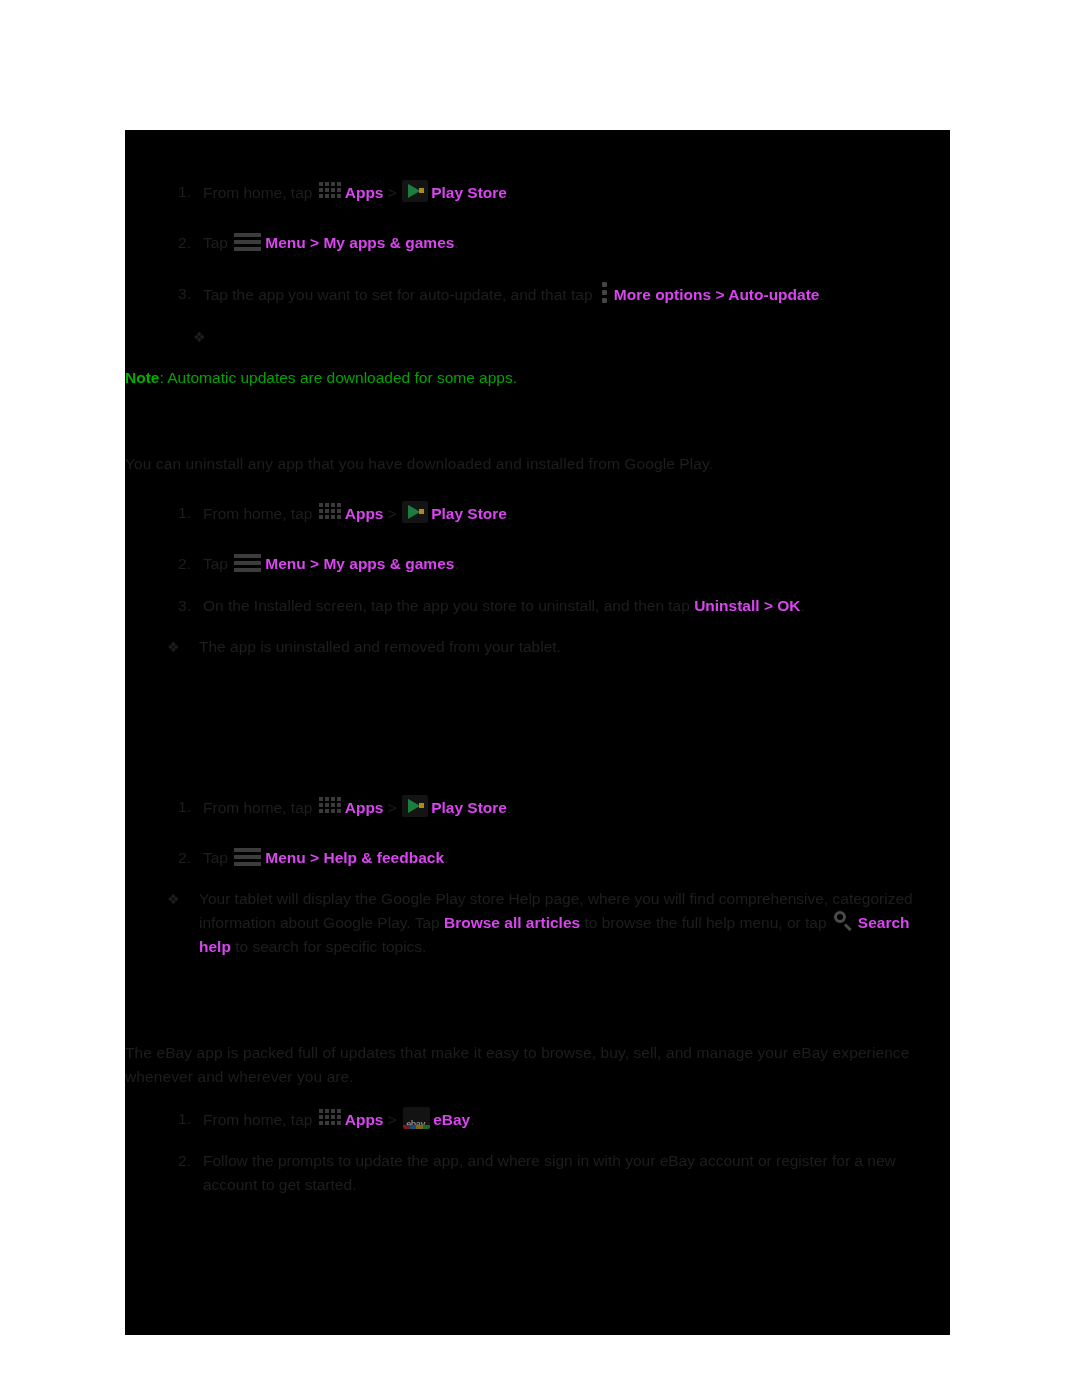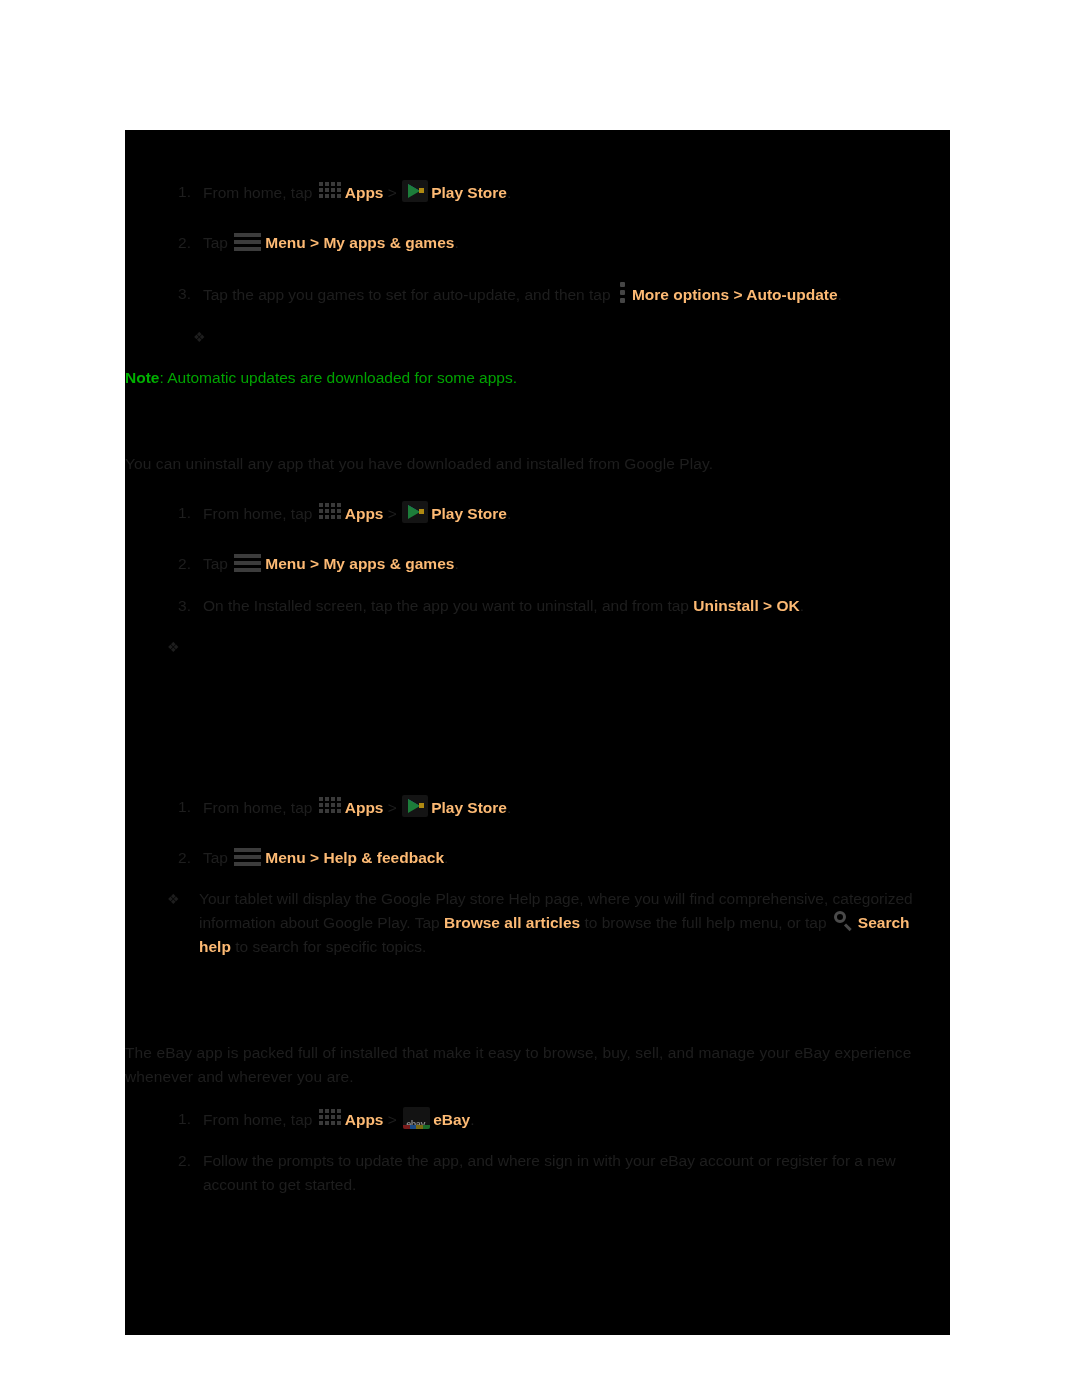--- a/index.html
+++ b/index.html
@@ -70,21 +70,21 @@
     display: flex;
     align-items: flex-start;
   }
   .bchar {
     width: 18px;
     flex: 0 0 18px;
     margin-right: 14px;
     color: #1e1e1e;
     font-size: 14px;
   }
-  b, .bold { font-weight: bold; color: #fdba74; }
+  b, .bold { font-weight: bold; color: #d946ef; }
   .note {
     position: absolute;
     font-size: 15.5px;
     line-height: 24px;
     color: #00a400;
   }
   .note .nlabel { font-weight: bold; color: #00b000; }
 
   
   .ic {
@@ -234,21 +234,21 @@
         <span class="stxt"><span>From home, tap </span><span class="ic icon-apps"><i style="left:0;top:0"></i><i style="left:6px;top:0"></i><i style="left:12px;top:0"></i><i style="left:18px;top:0"></i><i style="left:0;top:6px"></i><i style="left:6px;top:6px"></i><i style="left:12px;top:6px"></i><i style="left:18px;top:6px"></i><i style="left:0;top:12px"></i><i style="left:6px;top:12px"></i><i style="left:12px;top:12px"></i><i style="left:18px;top:12px"></i></span><b>Apps</b><span> &gt; </span><span class="ic icon-play"><span class="tri2"></span><span class="tri"></span><span class="dot"></span></span><b>Play Store</b><span>.</span></span>
       </div>
 
       <div class="step" style="left:36px; top:101px; width:760px;">
         <span class="num">2.</span>
         <span class="stxt"><span>Tap </span><span class="ic icon-menu"><i style="top:1px"></i><i style="top:8px"></i><i style="top:15px"></i></span><b>Menu &gt; My apps &amp; games</b><span>.</span></span>
       </div>
 
       <div class="step" style="left:36px; top:152px; width:770px;">
         <span class="num">3.</span>
-        <span class="stxt"><span>Tap the app you games to set for auto-update, and then tap </span><span class="ic icon-more"><i style="top:0"></i><i style="top:8px"></i><i style="top:16px"></i></span><b>More options &gt; Auto-update</b><span>.</span></span>
+        <span class="stxt"><span>Tap the app you want to set for auto-update, and that tap </span><span class="ic icon-more"><i style="top:0"></i><i style="top:8px"></i><i style="top:16px"></i></span><b>More options &gt; Auto-update</b><span>.</span></span>
       </div>
 
       <div class="bullet" style="left:68px; top:195px; width:730px;">
         <span class="bchar">❖</span>
       </div>
 
       <div class="note" style="left:0px; top:236px; width:800px;">
         <span class="nlabel">Note</span><span>: Automatic updates are downloaded for some apps.</span>
       </div>
 
@@ -259,44 +259,45 @@
         <span class="stxt"><span>From home, tap </span><span class="ic icon-apps"><i style="left:0;top:0"></i><i style="left:6px;top:0"></i><i style="left:12px;top:0"></i><i style="left:18px;top:0"></i><i style="left:0;top:6px"></i><i style="left:6px;top:6px"></i><i style="left:12px;top:6px"></i><i style="left:18px;top:6px"></i><i style="left:0;top:12px"></i><i style="left:6px;top:12px"></i><i style="left:12px;top:12px"></i><i style="left:18px;top:12px"></i></span><b>Apps</b><span> &gt; </span><span class="ic icon-play"><span class="tri2"></span><span class="tri"></span><span class="dot"></span></span><b>Play Store</b><span>.</span></span>
       </div>
 
       <div class="step" style="left:36px; top:422px; width:760px;">
         <span class="num">2.</span>
         <span class="stxt"><span>Tap </span><span class="ic icon-menu"><i style="top:1px"></i><i style="top:8px"></i><i style="top:15px"></i></span><b>Menu &gt; My apps &amp; games</b><span>.</span></span>
       </div>
 
       <div class="step" style="left:36px; top:464px; width:770px;">
         <span class="num">3.</span>
-        <span class="stxt"><span>On the Installed screen, tap the app you want to uninstall, and from tap </span><b>Uninstall &gt; OK</b><span>.</span></span>
+        <span class="stxt"><span>On the Installed screen, tap the app you store to uninstall, and then tap </span><b>Uninstall &gt; OK</b><span>.</span></span>
       </div>
 
       <div class="bullet" style="left:42px; top:505px; width:730px;">
         <span class="bchar">❖</span>
+        <span>The app is uninstalled and removed from your tablet.</span>
       </div>
 
 
       <div class="step" style="left:36px; top:665px; width:760px;">
         <span class="num">1.</span>
         <span class="stxt"><span>From home, tap </span><span class="ic icon-apps"><i style="left:0;top:0"></i><i style="left:6px;top:0"></i><i style="left:12px;top:0"></i><i style="left:18px;top:0"></i><i style="left:0;top:6px"></i><i style="left:6px;top:6px"></i><i style="left:12px;top:6px"></i><i style="left:18px;top:6px"></i><i style="left:0;top:12px"></i><i style="left:6px;top:12px"></i><i style="left:12px;top:12px"></i><i style="left:18px;top:12px"></i></span><b>Apps</b><span> &gt; </span><span class="ic icon-play"><span class="tri2"></span><span class="tri"></span><span class="dot"></span></span><b>Play Store</b><span>.</span></span>
       </div>
 
       <div class="step" style="left:36px; top:716px; width:760px;">
         <span class="num">2.</span>
         <span class="stxt"><span>Tap </span><span class="ic icon-menu"><i style="top:1px"></i><i style="top:8px"></i><i style="top:15px"></i></span><b>Menu &gt; Help &amp; feedback</b><span>.</span></span>
       </div>
 
       <div class="bullet" style="left:42px; top:757px; width:760px;">
         <span class="bchar">❖</span>
         <span><span>Your tablet will display the Google Play store Help page, where you will find comprehensive, categorized information about Google Play. Tap </span><b>Browse all articles</b><span> to browse the full help menu, or tap </span><span class="ic icon-search"><span class="ring"></span><span class="hand"></span></span><b>Search help</b><span> to search for specific topics.</span></span>
       </div>
 
-      <div class="para" style="left:0px; top:911px; width:812px;">The eBay app is packed full of installed that make it easy to browse, buy, sell, and manage your eBay experience whenever and wherever you are.</div>
+      <div class="para" style="left:0px; top:911px; width:812px;">The eBay app is packed full of updates that make it easy to browse, buy, sell, and manage your eBay experience whenever and wherever you are.</div>
 
       <div class="step" style="left:36px; top:977px; width:760px;">
         <span class="num">1.</span>
         <span class="stxt"><span>From home, tap </span><span class="ic icon-apps"><i style="left:0;top:0"></i><i style="left:6px;top:0"></i><i style="left:12px;top:0"></i><i style="left:18px;top:0"></i><i style="left:0;top:6px"></i><i style="left:6px;top:6px"></i><i style="left:12px;top:6px"></i><i style="left:18px;top:6px"></i><i style="left:0;top:12px"></i><i style="left:6px;top:12px"></i><i style="left:12px;top:12px"></i><i style="left:18px;top:12px"></i></span><b>Apps</b><span> &gt; </span><span class="ic icon-ebay"><span class="lbl">ebay</span><span class="bar"></span></span><b>eBay</b><span>.</span></span>
       </div>
 
       <div class="step" style="left:36px; top:1019px; width:768px;">
         <span class="num">2.</span>
         <span class="stxt">Follow the prompts to update the app, and where sign in with your eBay account or register for a new account to get started.</span>
       </div>

